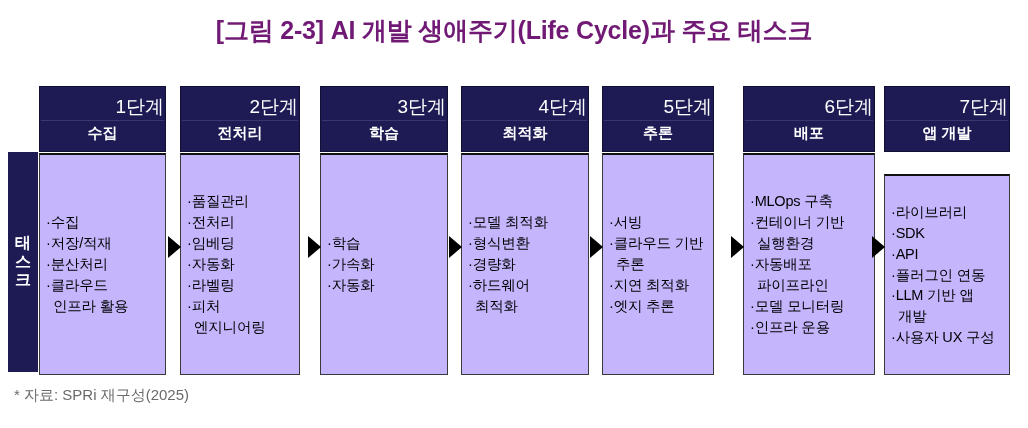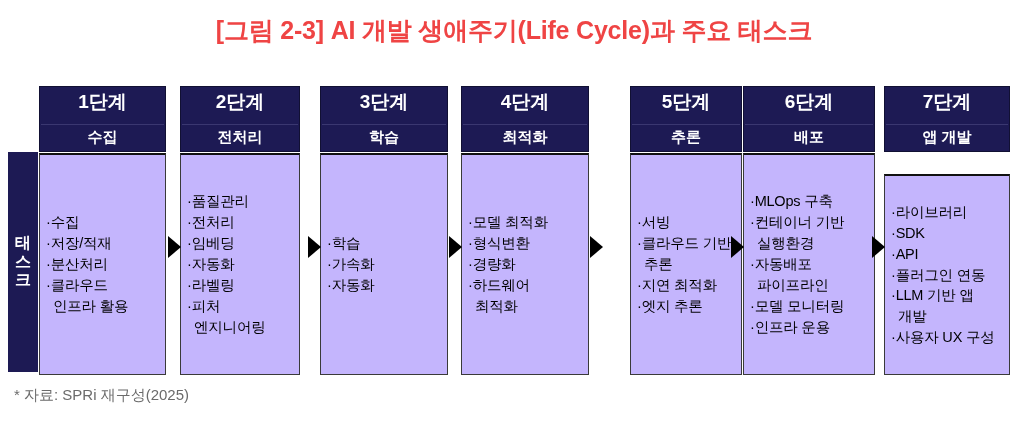--- a/index.html
+++ b/index.html
@@ -18,21 +18,21 @@
 
   
   #figure-title {
     position: absolute;
     left: 0;
     top: 14px;
     width: 1028px;
     text-align: center;
     font-size: 25px;
     font-weight: bold;
-    color: #ef4444;
+    color: #701a75;
     letter-spacing: -0.2px;
     white-space: nowrap;
   }
 
   
   #diagram {
     position: absolute;
     left: 0;
     top: 0;
     width: 1028px;
@@ -73,25 +73,26 @@
     color: #ffffff;
     text-align: center;
     flex: 0 0 auto;
     height: 66px;
     display: flex;
     flex-direction: column;
     justify-content: center;
   }
   .stage-num {
     font-size: 19px;
-    font-weight: bold;
+    font-weight: normal;
     line-height: 1.05;
-    padding-bottom: 12px;
+    padding-bottom: 3px;
     border-bottom: 1px solid #3a3770;
     margin: 0 1px 2px 1px;
+    text-align: right;
   }
   .stage-name {
     font-size: 15px;
     font-weight: bold;
     line-height: 1.1;
     padding-top: 2px;
   }
   .stage-body {
     flex: 1 1 auto;
     background: #c4b5fd;
@@ -197,21 +198,21 @@
           <div class="stage-name">최적화</div>
         </div>
         <div class="stage-body">
           <div class="task-line">·모델 최적화</div>
           <div class="task-line">·형식변환</div>
           <div class="task-line">·경량화</div>
           <div class="task-line">·하드웨어</div>
           <div class="task-line cont">최적화</div>
         </div>
       </div>
-      <div class="stage" style="left: 602px; width: 112px; margin-left: 28px;">
+      <div class="stage" style="left: 602px; width: 112px;">
         <div class="stage-header">
           <div class="stage-num">5단계</div>
           <div class="stage-name">추론</div>
         </div>
         <div class="stage-body">
           <div class="task-line">·서빙</div>
           <div class="task-line">·클라우드 기반</div>
           <div class="task-line cont">추론</div>
           <div class="task-line">·지연 최적화</div>
           <div class="task-line">·엣지 추론</div>

